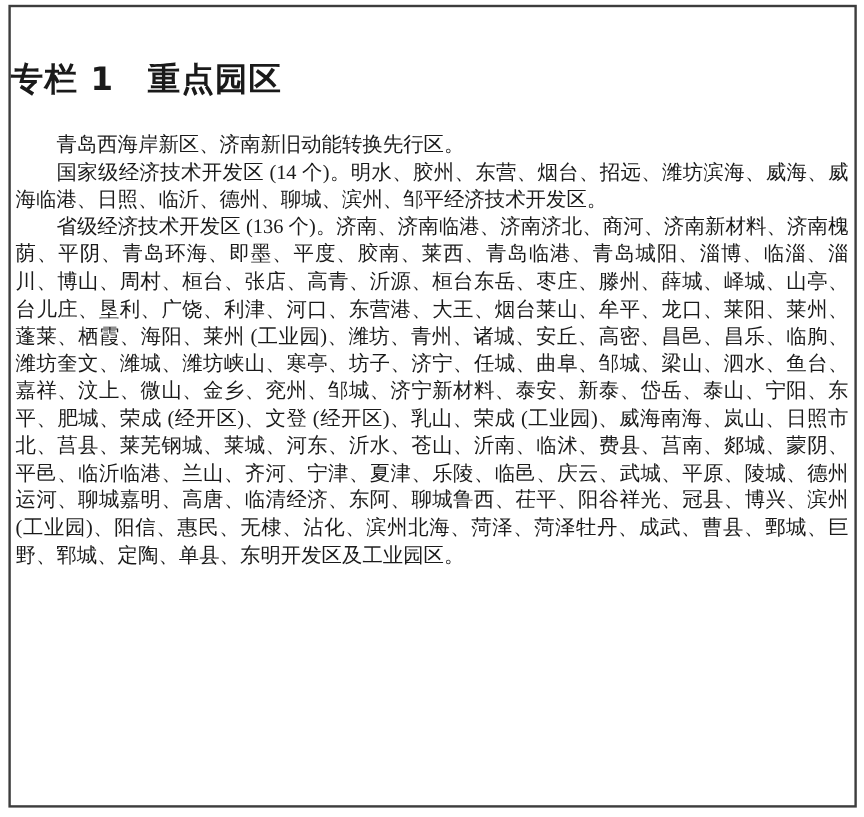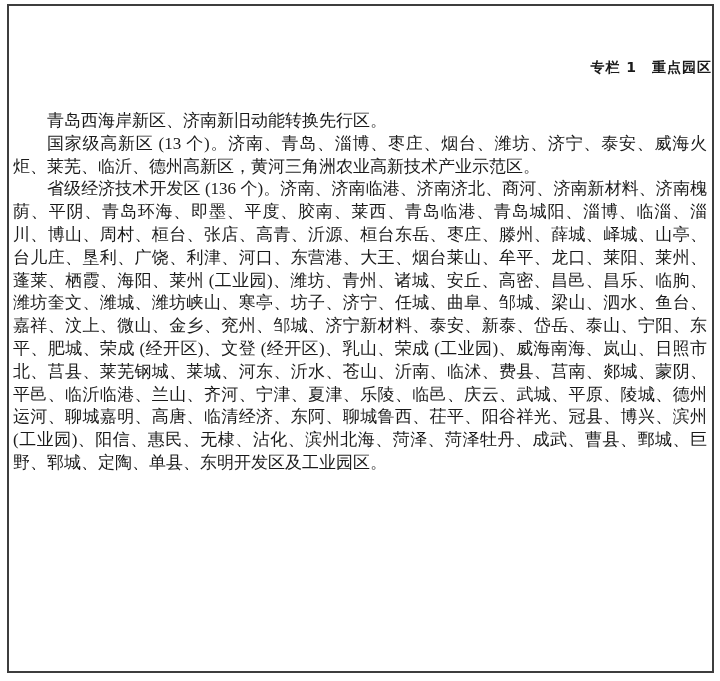--- a/index.html
+++ b/index.html
@@ -20,24 +20,24 @@
     position: absolute;
     left: 7px;
     top: 4px;
     width: 707px;
     height: 669px;
     border: 2px solid var(--border, #3d3d3d);
     background: var(--background, #ffffff);
   }
   .title {
     margin-top: 46px;
-    text-align: right;
+    text-align: left;
     font-family: "DejaVu Sans", "Liberation Sans", sans-serif;
     font-weight: 700;
-    font-size: 14px;
+    font-size: 27px;
     line-height: 30px;
     letter-spacing: 1px;
     color: var(--text, #151515);
   }
   .content {
     margin: 28px 5px 0 4px;
     font-size: 17px;
     line-height: 22.8px;
     text-align: justify;
     color: var(--text, #1a1a1a);
@@ -47,17 +47,17 @@
   }
 </style>
 </head>
 <body>
 
 <div class="page">
   <div class="frame">
     <h1 class="title">专栏 1　重点园区</h1>
     <div class="content">
       <p>青岛西海岸新区、济南新旧动能转换先行区。</p>
-      <p>国家级高新区 (13 个)。济南、青岛、淄博、枣庄、烟台、潍坊、济宁、泰安、威海火炬、莱芜、临沂、德州高新区，黄河三角洲农业高新技术产业示范区。</p>
+      <p>国家级经济技术开发区 (14 个)。明水、胶州、东营、烟台、招远、潍坊滨海、威海、威海临港、日照、临沂、德州、聊城、滨州、邹平经济技术开发区。</p>
       <p>省级经济技术开发区 (136 个)。济南、济南临港、济南济北、商河、济南新材料、济南槐荫、平阴、青岛环海、即墨、平度、胶南、莱西、青岛临港、青岛城阳、淄博、临淄、淄川、博山、周村、桓台、张店、高青、沂源、桓台东岳、枣庄、滕州、薛城、峄城、山亭、台儿庄、垦利、广饶、利津、河口、东营港、大王、烟台莱山、牟平、龙口、莱阳、莱州、蓬莱、栖霞、海阳、莱州 (工业园)、潍坊、青州、诸城、安丘、高密、昌邑、昌乐、临朐、潍坊奎文、潍城、潍坊峡山、寒亭、坊子、济宁、任城、曲阜、邹城、梁山、泗水、鱼台、嘉祥、汶上、微山、金乡、兖州、邹城、济宁新材料、泰安、新泰、岱岳、泰山、宁阳、东平、肥城、荣成 (经开区)、文登 (经开区)、乳山、荣成 (工业园)、威海南海、岚山、日照市北、莒县、莱芜钢城、莱城、河东、沂水、苍山、沂南、临沭、费县、莒南、郯城、蒙阴、平邑、临沂临港、兰山、齐河、宁津、夏津、乐陵、临邑、庆云、武城、平原、陵城、德州运河、聊城嘉明、高唐、临清经济、东阿、聊城鲁西、茌平、阳谷祥光、冠县、博兴、滨州 (工业园)、阳信、惠民、无棣、沾化、滨州北海、菏泽、菏泽牡丹、成武、曹县、鄄城、巨野、郓城、定陶、单县、东明开发区及工业园区。</p>
     </div>
   </div>
 </div>
 
 </body></html>

